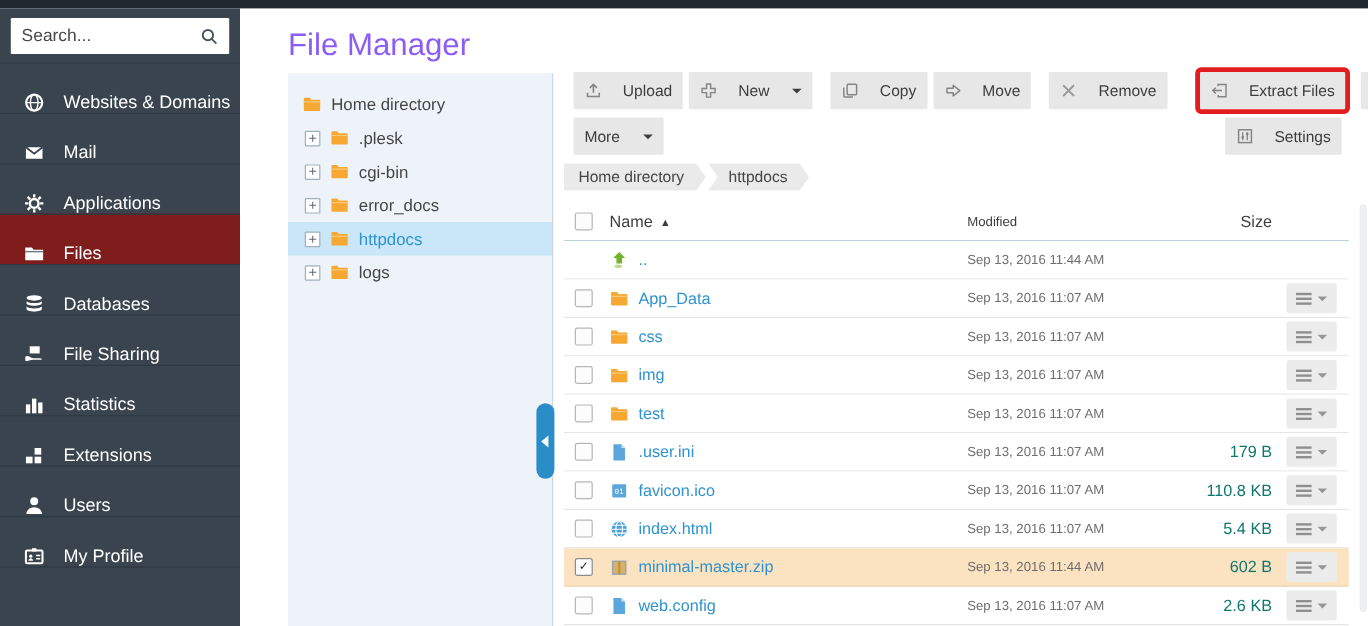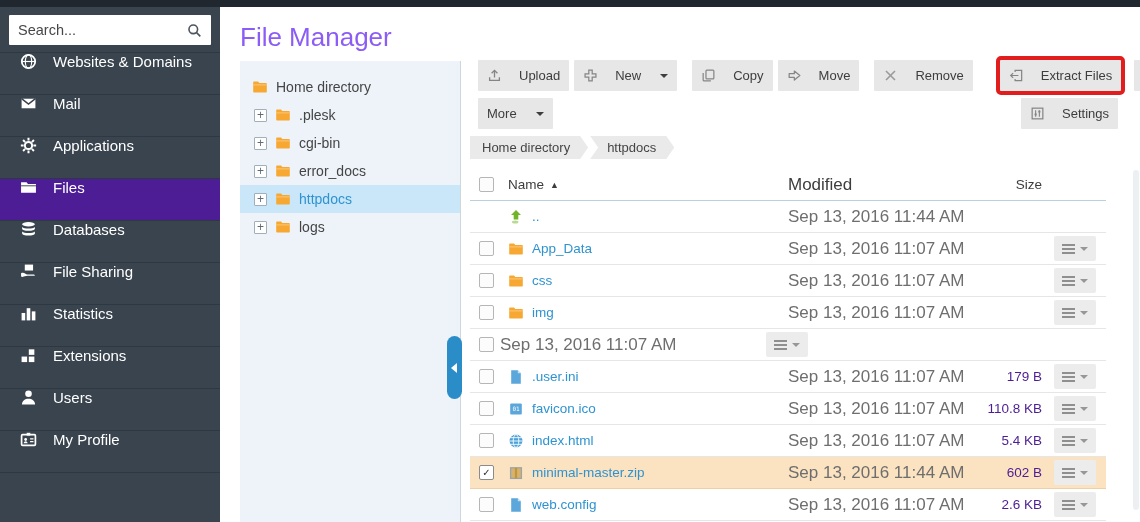--- a/index.html
+++ b/index.html
@@ -1,32 +1,32 @@
 <!DOCTYPE html>
 <html><head>
 <meta charset="utf-8">
 <style>
   html,body{margin:0;padding:0}
   body{width:1140px;height:522px;position:relative;overflow:hidden;background:#fff;
        font-family:"Liberation Sans","DejaVu Sans",sans-serif;-webkit-font-smoothing:antialiased}
   .topbar{position:absolute;left:0;top:0;right:0;height:7px;background:#20272e}
 
   
-  .sidebar{position:absolute;left:0;top:7px;bottom:0;width:220px;background:#3a444e}
+  .sidebar{position:absolute;left:0;top:7px;bottom:0;width:200px;background:#3a444e}
   .search-wrap{padding:8px 9px 7px;position:relative}
   .search-input{width:100%;height:30px;border:none;background:#fff;padding:0 32px 0 9px;
       font-family:inherit;font-size:14.5px;color:#333;box-sizing:border-box;border-radius:1px;outline:none}
   .search-input::placeholder{color:#474747;opacity:1}
   .search-icon{position:absolute;right:18px;top:16px;line-height:0;cursor:pointer}
-  .side-item{height:41px;display:flex;align-items:flex-start;border-top:1px solid #2e3842;cursor:pointer;
+  .side-item{height:41px;display:flex;align-items:flex-end;border-top:1px solid #2e3842;cursor:pointer;
       padding-left:19px;gap:15px}
   .side-nav::after{content:'';display:block;border-top:1px solid #2e3842}
   .side-item .icn{width:19px;display:inline-flex;justify-content:center;line-height:0}
   .side-label{color:#fff;font-size:15px}
-  .side-item.active{background:#4c1d95}
+  .side-item.active{background:#7f1d1d}
 
   
   .page-title{position:absolute;left:240px;top:22px;margin:0;font-size:26px;font-weight:400;color:#8b5cf6}
 
   
   .tree-panel{position:absolute;left:240px;top:61px;bottom:0;width:221px;background:#edf3f9;
       border-right:1px solid #cdd7de;padding-top:12px;box-sizing:border-box}
   .tree-item{height:28px;display:flex;align-items:center;gap:8px;padding-left:14px;cursor:pointer;
       font-size:14px;color:#454545}
   .tree-item.root{padding-left:12px}
@@ -54,32 +54,32 @@
   .settings-btn{position:absolute;right:22px;top:98px}
 
   
   .breadcrumb{position:absolute;left:470px;top:136px;display:flex;font-size:13px;color:#454545}
   .crumb{background:#eaeaea;height:23px;display:flex;align-items:center;padding:0 18px 0 12px;cursor:pointer;
       clip-path:polygon(0 0,calc(100% - 8px) 0,100% 50%,calc(100% - 8px) 100%,0 100%)}
   .crumb + .crumb{margin-left:2px;padding-left:17px;
       clip-path:polygon(0 0,calc(100% - 8px) 0,100% 50%,calc(100% - 8px) 100%,0 100%,8px 50%)}
 
   
-  .ftable{position:absolute;left:470px;top:169px;right:34px}
+  .ftable{position:absolute;left:470px;top:169px;right:16px}
   .thead{display:flex;align-items:center;height:31px;border-bottom:1px solid #bad0dc;
       font-size:13.5px;color:#3d3d3d}
   .th-name{display:flex;align-items:center;gap:6px;cursor:pointer;color:#3d3d3d;text-decoration:none}
   .sort{font-size:9px;color:#3d3d3d}
   .trow{height:31px;display:flex;align-items:center;border-bottom:1px solid #e6e6e6;background:#fff}
   .trow.sel{background:#fbe2c1;border-bottom-color:#ecd0a8}
   .col-check{width:30px;flex:none;display:flex;align-items:center;padding-left:9px;box-sizing:border-box}
   .col-name{flex:1;display:flex;align-items:center;gap:8px;min-width:0;padding-left:8px}
   .col-name .icn{width:16px;height:16px;flex:none;line-height:0}
-  .col-mod{width:178px;flex:none;color:#6e6e6e;font-size:17px}
-  .col-size{width:78px;flex:none;text-align:right;color:#4c1d95;font-size:13.5px;padding-right:2px;box-sizing:border-box}
+  .col-mod{width:178px;flex:none;color:#6e6e6e;font-size:11px}
+  .col-size{width:78px;flex:none;text-align:right;color:#0f766e;font-size:13.5px;padding-right:2px;box-sizing:border-box}
   .col-menu{width:62px;flex:none;display:flex;justify-content:center}
   .thead .col-mod,.thead .col-size{color:#3d3d3d}
   .flink{color:#2e93d0;text-decoration:none;font-size:13.5px;cursor:pointer;white-space:nowrap}
   .checkbox{width:13px;height:13px;border:1px solid #b6b6b6;background:#fcfcfc;border-radius:2px;
       display:inline-flex;align-items:center;justify-content:center;font-size:10px;color:#2f2f2f;cursor:pointer}
   .checkbox.checked{background:#fff;border-color:#8b8b8b;font-weight:bold}
   .menu-btn{width:42px;height:25px;background:#ececec;border-radius:2px;display:inline-flex;
       align-items:center;justify-content:center;gap:5px;cursor:pointer}
   .bars{display:inline-flex;flex-direction:column;gap:2px}
   .bars i{width:13px;height:2px;background:#8f8f8f;display:block}
@@ -435,20 +435,27 @@
               <i></i>
             </span>
             <span class="menu-caret"></span>
           </span>
         </span>
       </div>
       <div class="trow">
         <span class="col-check">
           <span class="checkbox"></span>
         </span>
+        <span class="col-name">
+          <span class="icn"><svg viewBox="0 0 16 16" width="16" height="16">
+              <path d="M1.2 3.1c0-.4.3-.7.7-.7h4.2l1.2 1.7h6.8c.4 0 .7.3.7.7v8c0 .4-.3.7-.7.7H1.9c-.4 0-.7-.3-.7-.7z" fill="#f7a833"></path>
+              <path d="M1.2 5.9h13.6" stroke="#fbc877" stroke-width="1"></path>
+            </svg></span>
+          <a class="flink">test</a>
+        </span>
         <span class="col-mod">Sep 13, 2016 11:07 AM</span>
         <span class="col-size"></span>
         <span class="col-menu">
           <span class="menu-btn">
             <span class="bars">
               <i></i>
               <i></i>
               <i></i>
             </span>
             <span class="menu-caret"></span>

